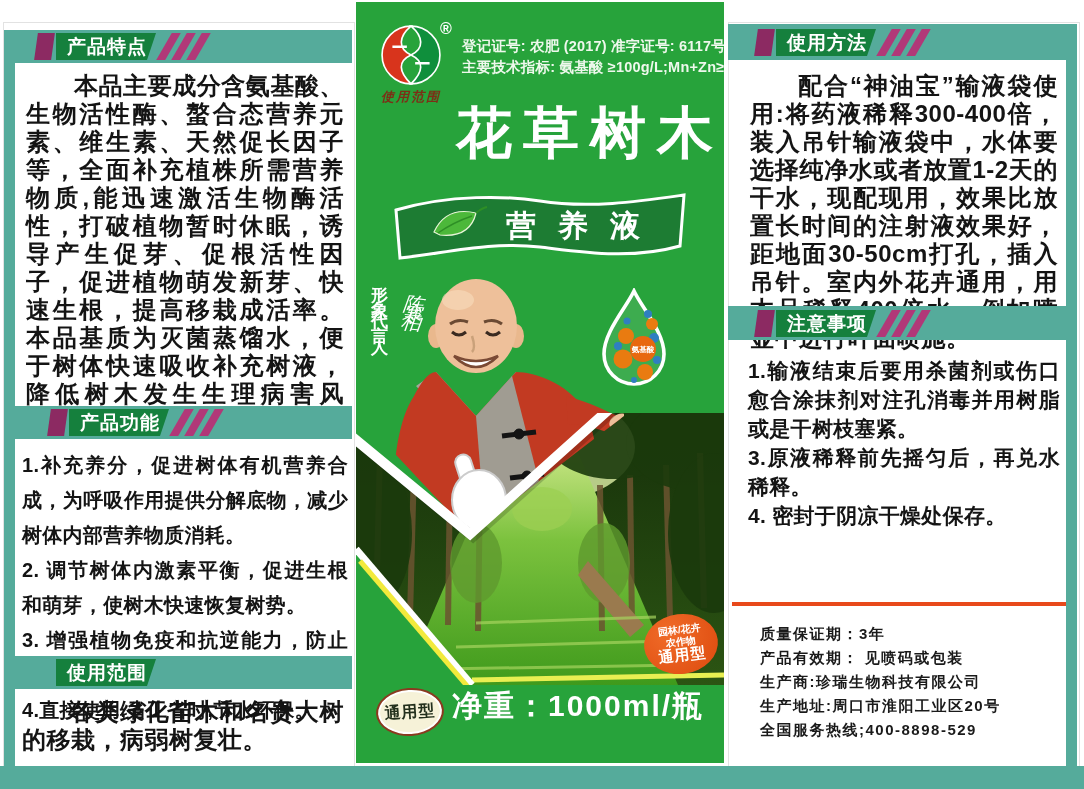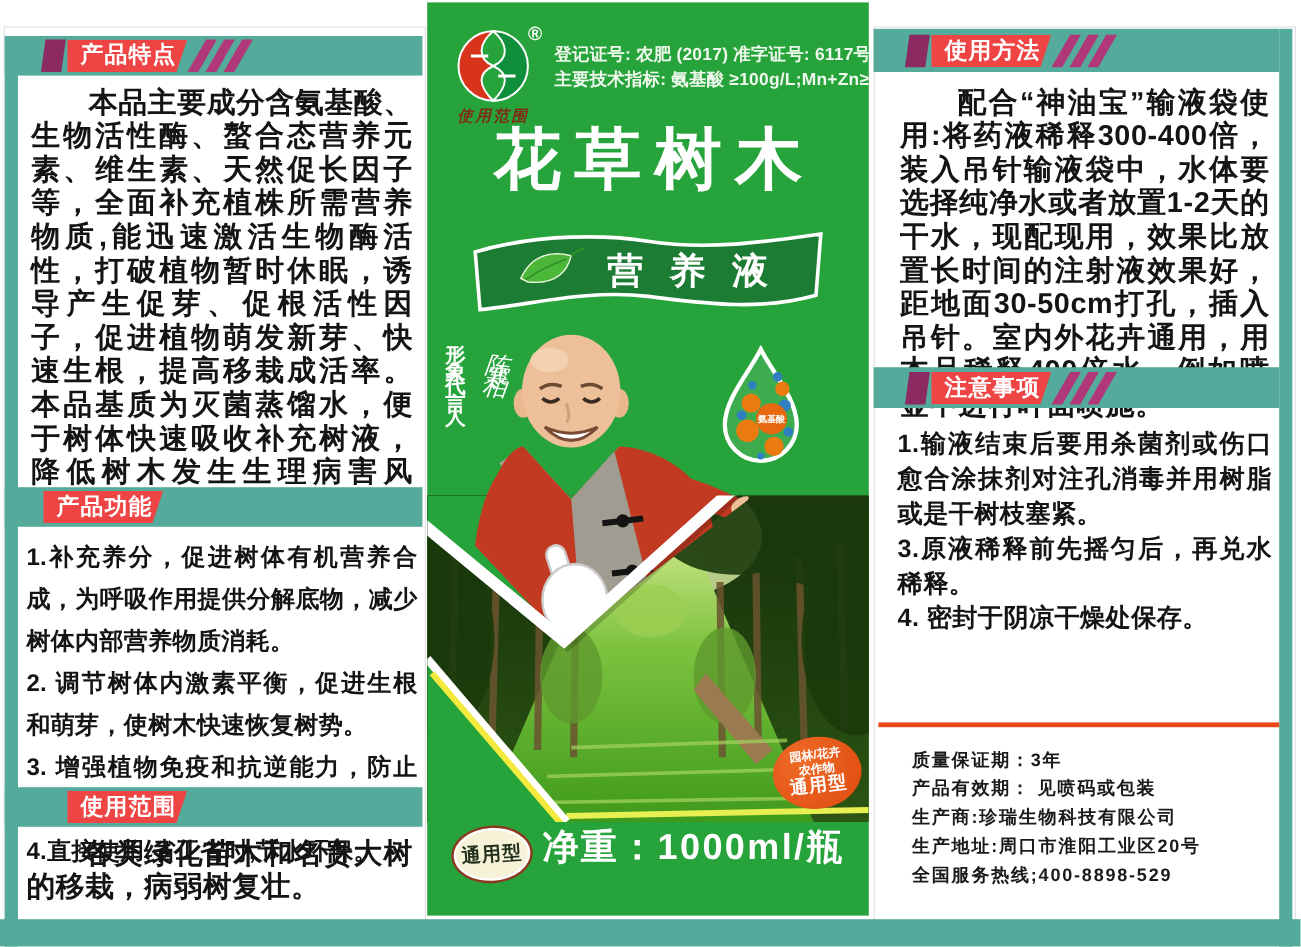--- a/index.html
+++ b/index.html
@@ -5,21 +5,21 @@
   html,body{margin:0;padding:0;background:#ffffff;}
   #page{position:relative;width:1084px;height:789px;background:#ffffff;overflow:hidden;
         font-family:"Liberation Sans",sans-serif;}
   
   .side-panel{position:absolute;background:#fff;border:1px solid #e2e2e2;}
   .vstrip{position:absolute;width:11px;background:#55ab9b;}
   .band{position:absolute;background:#55ab9b;}
   
   .ribbon{position:absolute;display:flex;align-items:stretch;height:27px;}
   .ribbon .notch{width:17px;background:#8c2a62;margin-right:3px;transform:skewX(-8deg);}
-  .ribbon .label{background:#ef4444;color:#fff;font-weight:bold;font-size:19px;line-height:27px;
+  .ribbon .label{background:#15803d;color:#fff;font-weight:bold;font-size:19px;line-height:27px;
                  padding:0 9px 0 11px;letter-spacing:1px;white-space:nowrap;
                  clip-path:polygon(0 0,100% 0,calc(100% - 9px) 100%,0 100%);}
   .ribbon .stripes{display:flex;margin-left:8px;}
   .ribbon .stripe{width:9px;margin-right:6px;background:#b13878;transform:skewX(-30deg);}
   
   .body-text{position:absolute;font-size:24px;line-height:28px;color:#141414;font-weight:bold;
              text-align:justify;letter-spacing:0.5px;}
   .body-text p{margin:0;text-indent:2em;}
   .list-text{position:absolute;font-size:20px;line-height:35px;color:#141414;font-weight:bold;
              text-align:justify;letter-spacing:0.3px;}
@@ -28,21 +28,21 @@
              letter-spacing:1.5px;}
   .info-text div{white-space:nowrap;}
   .redline{position:absolute;height:4px;background:#e8491b;}
   
   #center{position:absolute;left:356px;top:2px;width:368px;height:761px;background:#27a33b;overflow:hidden;}
   #reg-text{position:absolute;left:106px;top:34px;color:#eef8ec;font-size:14.5px;line-height:21px;
             font-weight:bold;letter-spacing:0.2px;white-space:nowrap;}
   #brand-name{position:absolute;left:12px;top:86px;width:86px;text-align:center;color:#7c2f16;
               font-size:13px;font-weight:bold;letter-spacing:2px;font-style:italic;}
   #reg-mark{position:absolute;left:84px;top:18px;color:#fff;font-size:16px;font-weight:bold;}
-  #main-title{position:absolute;left:0;top:94px;width:368px;text-align:center;color:#ffffff;
+  #main-title{position:absolute;left:0;top:94px;width:368px;text-align:right;color:#ffffff;
               font-size:56px;font-weight:bold;letter-spacing:11px;text-indent:11px;white-space:nowrap;}
   #endorser-label{position:absolute;left:12px;top:272px;writing-mode:vertical-rl;color:#fff;
                   font-size:17px;font-weight:bold;letter-spacing:13px;}
   #endorser-name{position:absolute;left:46px;top:276px;writing-mode:vertical-rl;color:#fff;
                  font-size:20px;font-style:italic;letter-spacing:9px;transform:rotate(6deg);}
   #man-wrap{position:absolute;left:28px;top:262px;width:240px;height:300px;z-index:5;
             clip-path:polygon(0 0,240px 0,240px 152px,86px 270px,0 178px);}
   #art,#bands{position:absolute;left:0;top:411px;width:368px;height:272px;}
   #art{z-index:2;} #bands{z-index:6;pointer-events:none;}
   #drop{position:absolute;left:240px;top:286px;width:76px;height:102px;z-index:4;}
@@ -75,21 +75,21 @@
         <div class="stripe"></div>
         <div class="stripe"></div>
         <div class="stripe"></div>
       </div>
   </div>
   <div class="body-text" style="left:26px;top:72px;width:318px;">
     <p>本品主要成分含氨基酸、生物活性酶、螯合态营养元素、维生素、天然促长因子等，全面补充植株所需营养物质,能迅速激活生物酶活性，打破植物暂时休眠，诱导产生促芽、促根活性因子，促进植物萌发新芽、快速生根，提高移栽成活率。本品基质为灭菌蒸馏水，便于树体快速吸收补充树液，降低树木发生生理病害风险。</p>
   </div>
 
   <div class="band" style="left:4px;top:406px;width:348px;height:33px;"></div>
-  <div class="ribbon" style="left:36px;top:409px;flex-direction:column;">
+  <div class="ribbon" style="left:49px;top:409px;">
     <div class="notch"></div>
     <div class="label">产品功能</div>
     <div class="stripes">
         <div class="stripe"></div>
         <div class="stripe"></div>
         <div class="stripe"></div>
       </div>
   </div>
   <div class="list-text" style="left:22px;top:448px;width:326px;">
     <p>1.补充养分，促进树体有机营养合成，为呼吸作用提供分解底物，减少树体内部营养物质消耗。</p>

